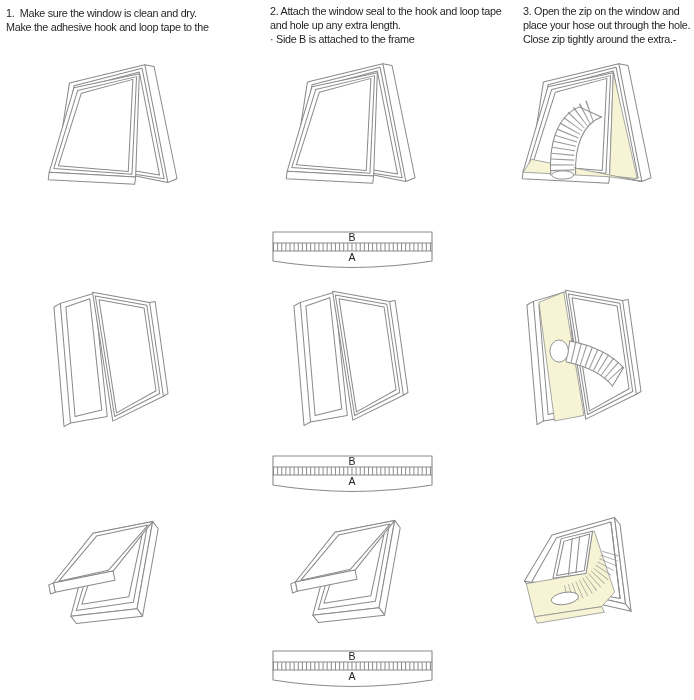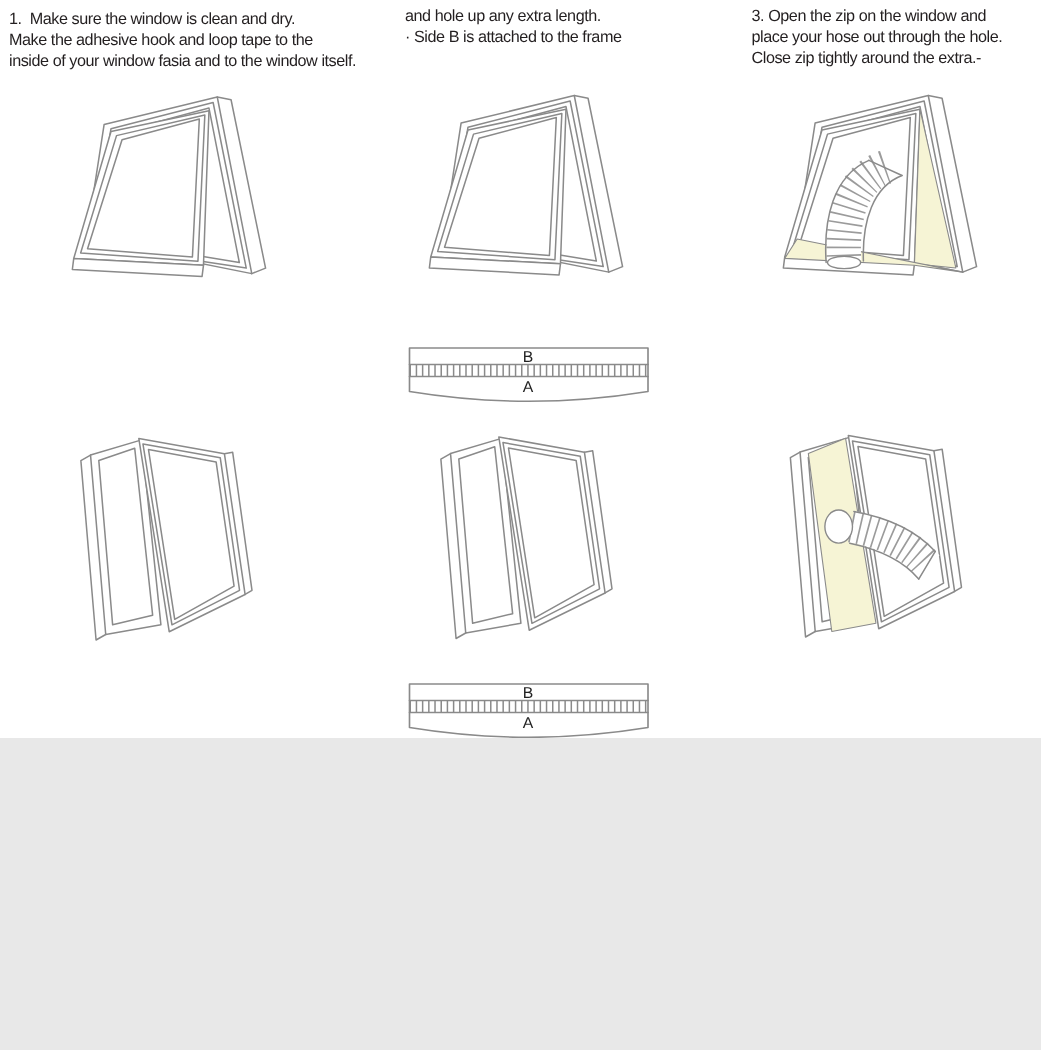--- a/index.html
+++ b/index.html
@@ -1,20 +1,20 @@
 <!DOCTYPE html>
 <html style="--page-bg: #ffffff; --line-color: #8a8a8a; --text-color: #231f20; --seal-color: #f6f4d5;"><head>
 <meta charset="utf-8">
 <style>
   :root{
     --page-bg:#ffffff; --line-color:#8a8a8a; --text-color:#231f20; --seal-color:#f6f4d5;
   }
   html,body{margin:0;padding:0;background:#e8e8e8;}
   #page{
-    position:relative;width:694px;height:492px;background:var(--page-bg);
+    position:relative;width:694px;height:700px;background:var(--page-bg);
     font-family:"Liberation Sans", sans-serif;color:var(--text-color);overflow:hidden;
   }
   .instr{position:absolute;font-size:10.8px;letter-spacing:-0.3px;line-height:14px;}
   .line{white-space:pre;}
   .fig{position:absolute;overflow:visible;}
   .strip{position:absolute;}
   
   .ln{fill:none;stroke:var(--line-color);stroke-width:1.1;stroke-linejoin:round;stroke-linecap:round;}
   .wf{fill:#fff;stroke:var(--line-color);stroke-width:1.1;stroke-linejoin:round;}
   .pale{fill:var(--seal-color);stroke:var(--line-color);stroke-width:0.8;stroke-linejoin:round;}
@@ -134,27 +134,27 @@
           <path class="ln" d="M80,44 L76,83"></path>
         </g>
         <path class="ln" d="M114,28 L124,111"></path>
       </g>
     </defs>
   </svg>
 
   <div class="instr" style="left:6px;top:6px;">
     <div class="line">1.  Make sure the window is clean and dry.</div>
     <div class="line">Make the adhesive hook and loop tape to the</div>
-    <div class="line">inside of your window fasia and to the window itself.</div>
   </div>
   <div class="instr" style="left:270px;top:4px;">
+    <div class="line">2. Attach the window seal to the hook and loop tape</div>
     <div class="line">and hole up any extra length.</div>
     <div class="line">· Side B is attached to the frame</div>
   </div>
-  <div class="instr" style="left:501px;top:4px;">
+  <div class="instr" style="left:523px;top:4px;">
     <div class="line">3. Open the zip on the window and</div>
     <div class="line">place your hose out through the hole.</div>
     <div class="line">Close zip tightly around the extra.-</div>
   </div>
 
   <svg class="fig" style="left:28px;top:57px" width="184" height="157" viewBox="0 0 200 170">
       <use href="#drawA"></use>
     </svg>
   <svg class="fig" style="left:266px;top:56px" width="184" height="157" viewBox="0 0 200 170">
       <use href="#drawA"></use>

